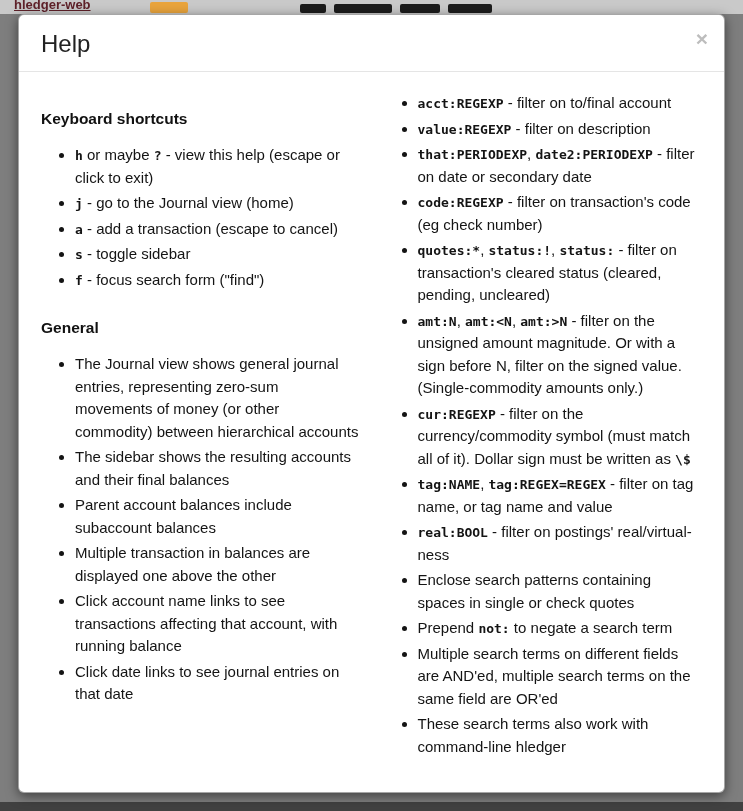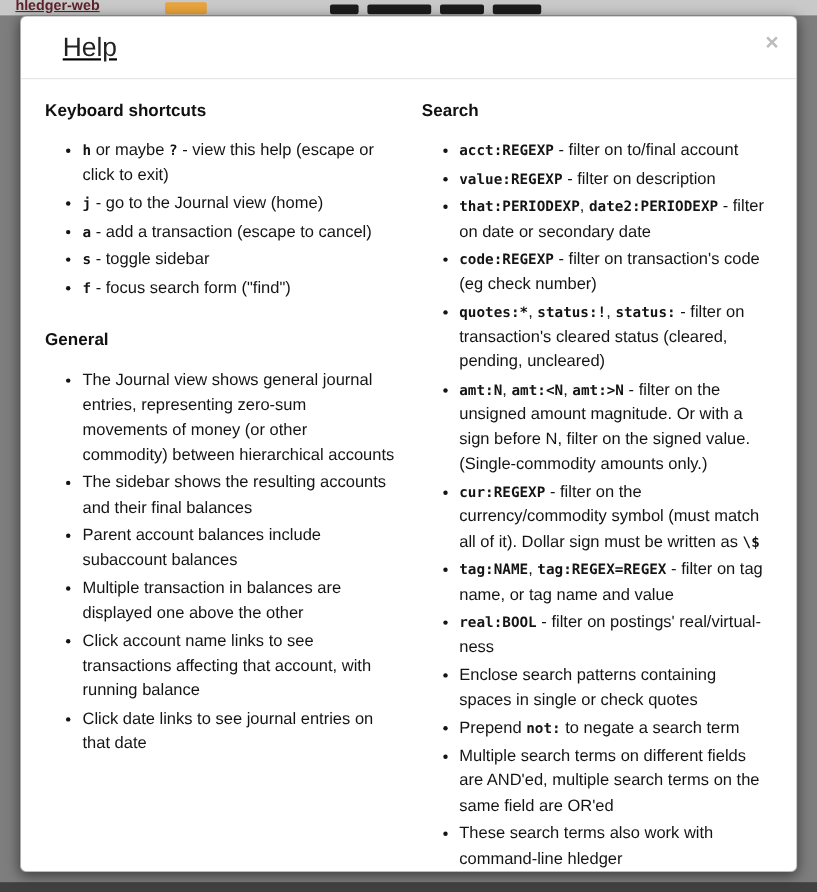--- a/index.html
+++ b/index.html
@@ -17,29 +17,29 @@
   .bg-rect { position:absolute; top:4px; height:9px; background:#1c1c1c; border-radius:2px; }
   .bg-bottom { position:absolute; bottom:0; left:0; width:100%; height:9px; background:#414141; }
 
   
   .modal {
     position:absolute; left:18px; top:14px; width:707px; height:779px;
     background:#ffffff; border:1px solid rgba(0,0,0,.35); border-radius:6px;
     box-shadow:0 3px 12px rgba(0,0,0,.5);
     overflow:hidden;
   }
-  .modal-header { position:relative; padding:15px 20px 13px 38px; border-bottom:1px solid #e5e5e5;text-decoration:underline; }
+  .modal-header { position:relative; padding:15px 20px 13px 22px; border-bottom:1px solid #e5e5e5; }
   .modal-title { font-size:24px; font-weight:500; color:#222; }
   .close {
     position:absolute; right:16px; top:13px;
     font-size:21px; font-weight:bold; color:#bdbdbd; line-height:1; cursor:pointer;
   }
   .modal-body { padding:20px 22px 10px 22px; display:flex; gap:24px; }
   .col { flex:1; min-width:0; }
-  .section-heading { font-size:15.5px; font-weight:bold; color:#111; margin:0 0 16px 0; }
+  .section-heading { font-size:15.5px; font-weight:bold; color:#111; margin:18px 0 16px 0; }
   .col ul { margin:0 0 28px 0; padding-left:34px; list-style:disc; }
   .col li { font-size:15px; line-height:1.5; color:#141414; margin-bottom:3px; }
   .code {
     font-family:"DejaVu Sans Mono", monospace;
     font-weight:bold; font-size:13px; color:#141414;
     white-space:nowrap;
   }
 </style>
 </head>
 <body>
@@ -73,21 +73,20 @@
       <ul>
           <li><span>The Journal view shows general journal entries, representing zero-sum movements of money (or other commodity) between hierarchical accounts</span></li>
           <li><span>The sidebar shows the resulting accounts and their final balances</span></li>
           <li><span>Parent account balances include subaccount balances</span></li>
           <li><span>Multiple transaction in balances are displayed one above the other</span></li>
           <li><span>Click account name links to see transactions affecting that account, with running balance</span></li>
           <li><span>Click date links to see journal entries on that date</span></li>
         </ul>
     </div>
     <div class="col">
-      <div class="section-heading">Search</div>
       <ul>
           <li><span class="code">acct:REGEXP</span><span> - filter on to/final account</span></li>
           <li><span class="code">value:REGEXP</span><span> - filter on description</span></li>
           <li><span class="code">that:PERIODEXP</span><span>, </span><span class="code">date2:PERIODEXP</span><span> - filter on date or secondary date</span></li>
           <li><span class="code">code:REGEXP</span><span> - filter on transaction's code (eg check number)</span></li>
           <li><span class="code">quotes:*</span><span>, </span><span class="code">status:!</span><span>, </span><span class="code">status:</span><span> - filter on transaction's cleared status (cleared, pending, uncleared)</span></li>
           <li><span class="code">amt:N</span><span>, </span><span class="code">amt:&lt;N</span><span>, </span><span class="code">amt:&gt;N</span><span> - filter on the unsigned amount magnitude. Or with a sign before N, filter on the signed value. (Single-commodity amounts only.)</span></li>
           <li><span class="code">cur:REGEXP</span><span> - filter on the currency/commodity symbol (must match all of it). Dollar sign must be written as </span><span class="code">\$</span></li>
           <li><span class="code">tag:NAME</span><span>, </span><span class="code">tag:REGEX=REGEX</span><span> - filter on tag name, or tag name and value</span></li>
           <li><span class="code">real:BOOL</span><span> - filter on postings' real/virtual-ness</span></li>

